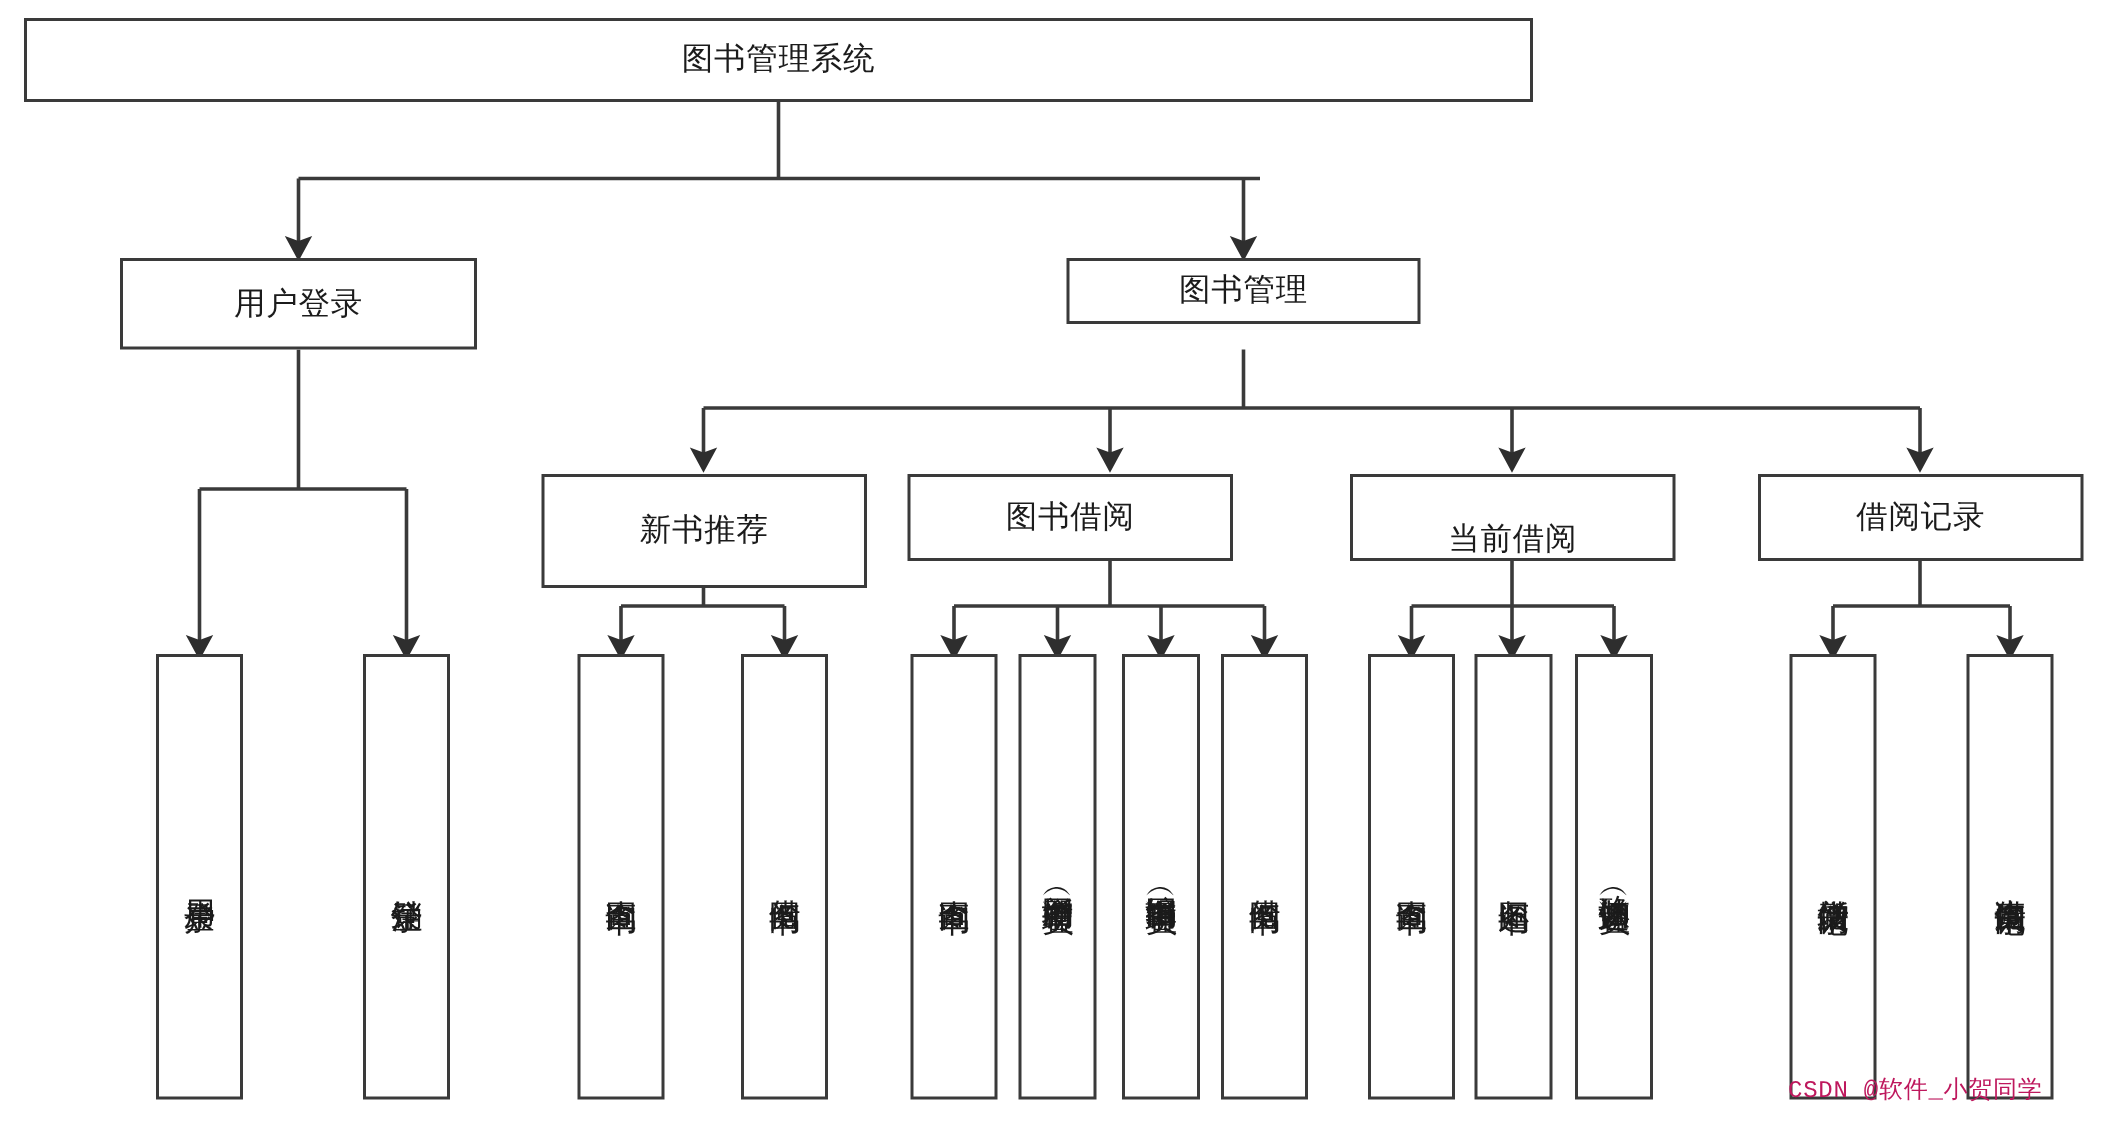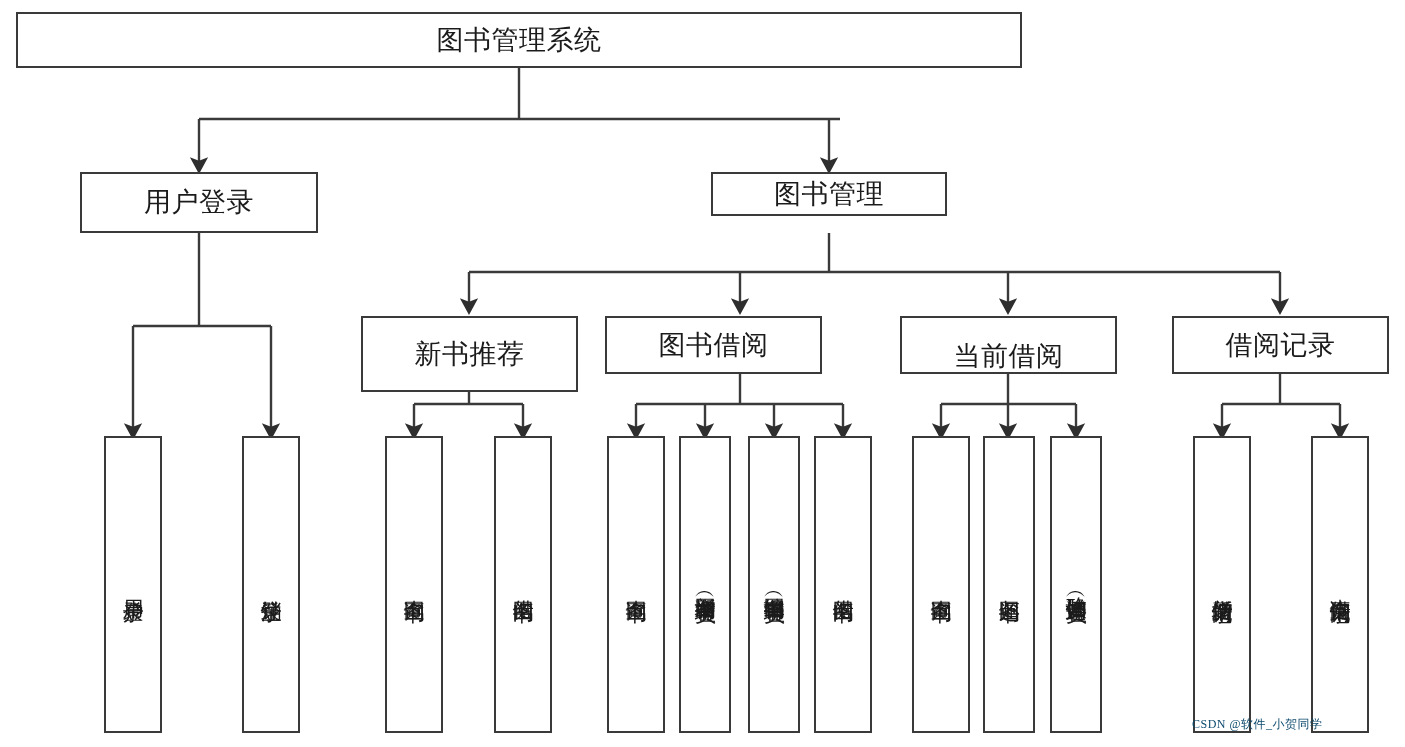--- a/index.html
+++ b/index.html
@@ -31,46 +31,46 @@
     box-sizing: border-box;
     background: #ffffff;
     border: 2px solid #3a3a3a;
     display: flex;
     align-items: center;
     justify-content: center;
     color: #1b1b1b;
     text-align: center;
   }
   .node-h {
-    font-size: 27px;
+    font-size: 21px;
     letter-spacing: 0.5px;
     line-height: 1.2;
     white-space: nowrap;
   }
   .node-v {
     writing-mode: vertical-rl;
     text-orientation: upright;
     font-size: 21px;
     line-height: 1.25;
     letter-spacing: 1px;
     padding: 6px 0;
     white-space: nowrap;
   }
   .node-v .vlabel {
     writing-mode: vertical-rl;
     text-orientation: upright;
     display: block;
   }
   .watermark {
     position: absolute;
-    font-size: 12px;
-    color: #0c4a6e;
+    font-size: 16px;
+    color: #be185d;
     white-space: nowrap;
     letter-spacing: 0.5px;
-    font-family: Liberation Serif, serif;
+    font-family: Liberation Mono, monospace;
   }
 </style>
 </head>
 <body>
 
 <div id="diagram-root">
 
   <svg id="edge-layer" viewBox="0 0 1405 747" width="1405" height="747" xmlns="http://www.w3.org/2000/svg">
     <defs>
       <marker id="arrow" markerWidth="10" markerHeight="10" refX="3.2" refY="4" orient="auto" markerUnits="strokeWidth">

